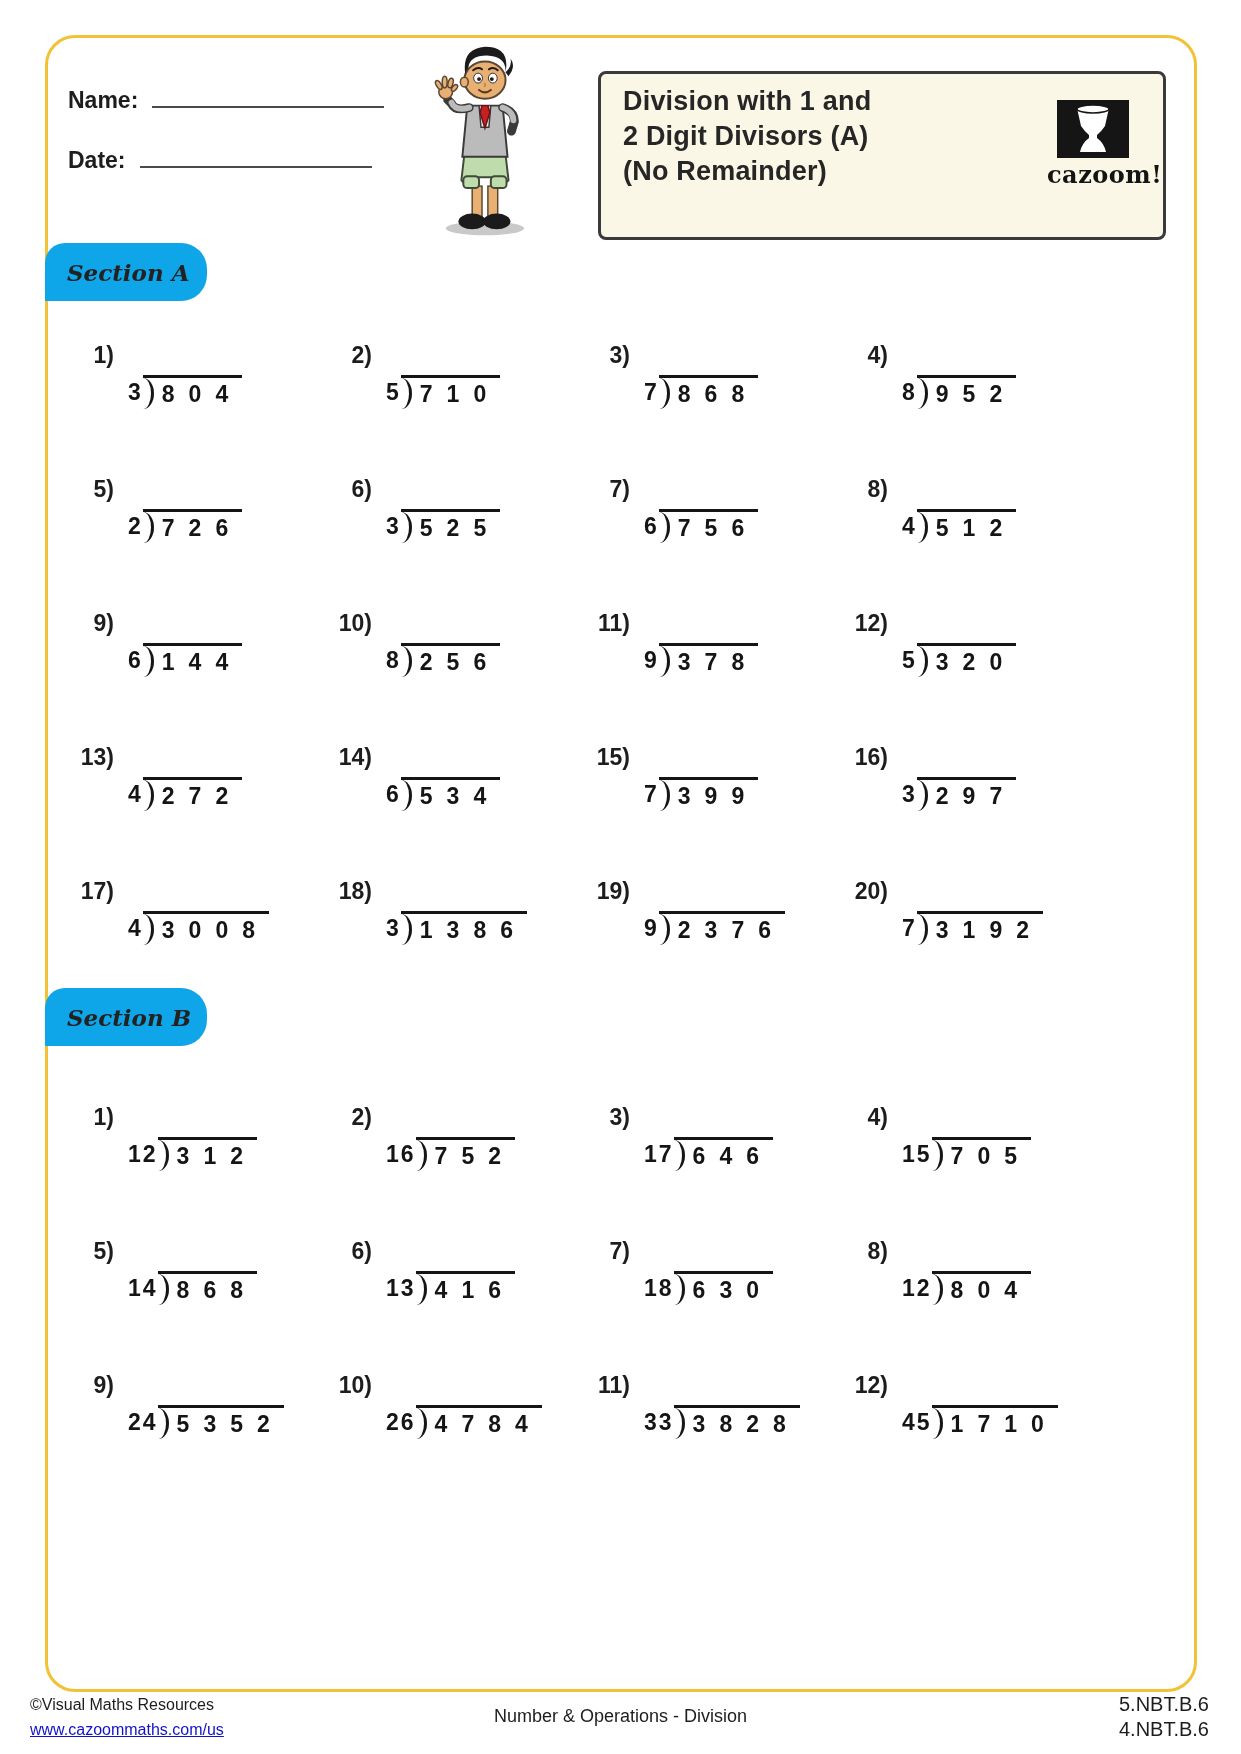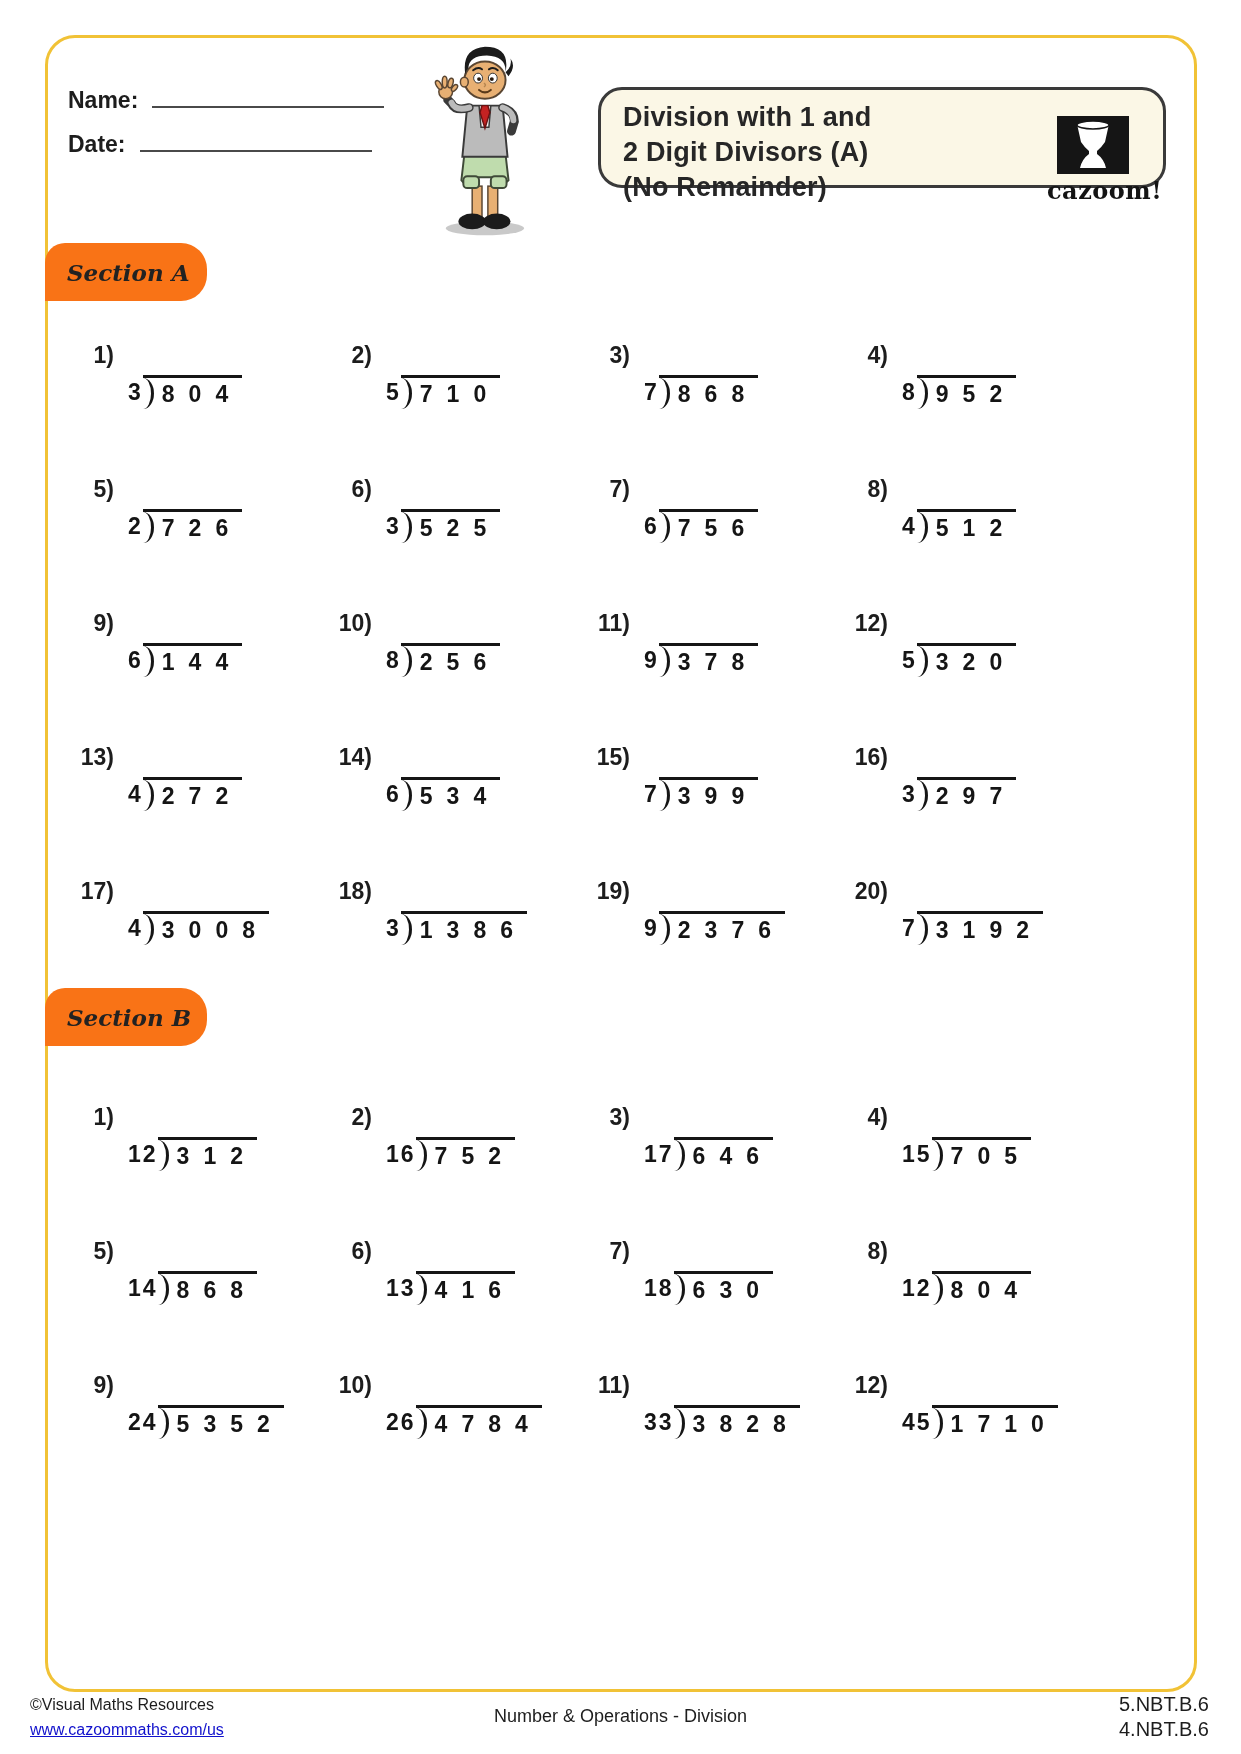--- a/index.html
+++ b/index.html
@@ -9,35 +9,35 @@
   
   .frame { position:absolute; left:45px; top:35px; width:1152px; height:1657px;
            border:3px solid #F1C236; border-radius:30px; background:#fff; }
 
   
   .field-row { position:absolute; left:20px; font-size:23px; font-weight:bold; white-space:nowrap; }
   .blank-line { display:inline-block; width:232px; height:22px; border-bottom:2px solid #4a4a4a;
                 margin-left:14px; vertical-align:baseline; }
 
   
-  .title-box { position:absolute; left:550px; top:49px; width:568px; height:101px;
-               background:#FBF7E6; border:3px solid #3a3a3a; border-radius:24px; }
+  .title-box { position:absolute; left:550px; top:33px; width:568px; height:169px;
+               background:#FBF7E6; border:3px solid #3a3a3a; border-radius:8px; }
   .title-text { position:absolute; left:22px; top:10px; font-size:27px; font-weight:bold;
                 line-height:35px; color:#262626; letter-spacing:0.2px; }
   .logo { position:absolute; right:24px; top:26px; width:92px; text-align:center; }
   .logo-square { width:72px; height:58px; margin:0 auto; background:#151515; position:relative; }
   .logo-square svg { position:absolute; left:0; top:0; }
   .logo-word { font-family:"DejaVu Serif", serif; font-weight:bold; font-size:24px; color:#141414;
                margin-top:2px; letter-spacing:0.5px; }
 
   
   .boy { position:absolute; left:380px; top:2px; width:108px; height:198px; }
 
   
-  .section-pill { position:absolute; left:-3px; width:162px; height:58px; background:#f97316;
+  .section-pill { position:absolute; left:-3px; width:162px; height:58px; background:#0ea5e9;
                   border-radius:20px 26px 26px 0; display:flex; align-items:center; }
   .section-pill span { font-family:"DejaVu Serif", serif; font-style:italic; font-weight:bold;
                        font-size:23px; padding-left:22px; color:#222; }
   .pill-a { top:205px; }
   .pill-b { top:950px; }
 
   
   .pgrid { position:absolute; left:0; width:1032px; display:grid;
            grid-template-columns:repeat(4, 258px); grid-auto-rows:134px; }
   .grid-a { top:290px; }
@@ -61,21 +61,21 @@
 </head>
 <body>
 
 <div class="page">
 
   <div class="frame">
 
     <div class="field-row" style="top:48px;">
       <span>Name:</span><span class="blank-line"></span>
     </div>
-    <div class="field-row" style="top:92px;">
+    <div class="field-row" style="top:108px;">
       <span>Date:</span><span class="blank-line"></span>
     </div>
 
     <svg class="boy" viewBox="0 0 110 200">
       <ellipse cx="58" cy="191" rx="40" ry="7" fill="#c9c9c9"></ellipse>
       <rect x="45" y="148" width="10" height="34" fill="#E8B073" stroke="#5a4632" stroke-width="1.5"></rect>
       <rect x="61" y="148" width="10" height="34" fill="#E8B073" stroke="#5a4632" stroke-width="1.5"></rect>
       <ellipse cx="45" cy="184" rx="14" ry="8" fill="#1b1b1b"></ellipse>
       <ellipse cx="70" cy="184" rx="14" ry="8" fill="#1b1b1b"></ellipse>
       <path d="M37 116 h42 l3 26 q-6 6 -12 5 l-2 -8 h-20 l-2 8 q-8 1 -12 -5 Z" fill="#BFDCAD" stroke="#3f4a38" stroke-width="2"></path>

